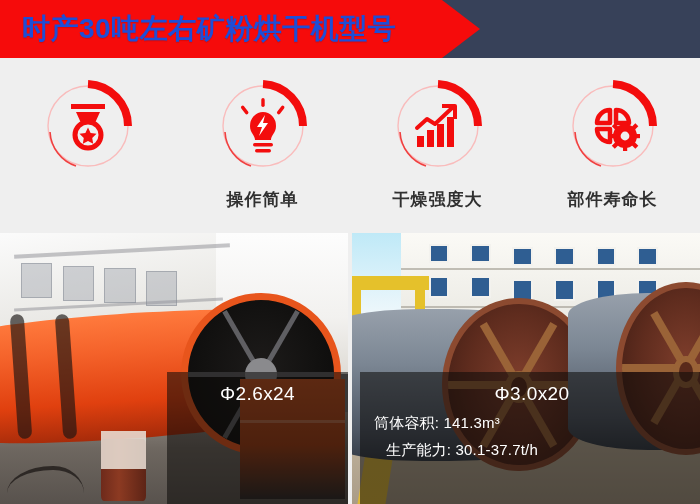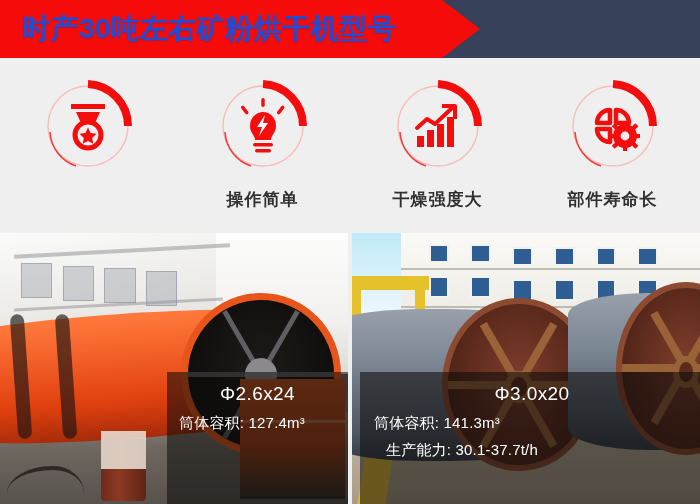--- a/index.html
+++ b/index.html
@@ -329,21 +329,20 @@
       </div>
 
       <div class="lift"></div>
       <div class="lift-rail"></div>
       <div class="barrel"></div>
       <div class="barrel-band"></div>
       <div class="hose"></div>
 
       <div class="caption">
         <div class="model">Φ2.6x24</div>
-        <div class="line">筒体容积: 127.4m³</div>
       </div>
     </div>
 
     <div class="photo ph-right">
       <div class="sky"></div>
       <div class="bldg"></div>
       <div class="bline" style="top:13%;"></div>
       <div class="bline" style="top:27%;"></div>
 
       <div class="bwin" style="left:22%;top:4%;width:6%;height:7%;"></div>

